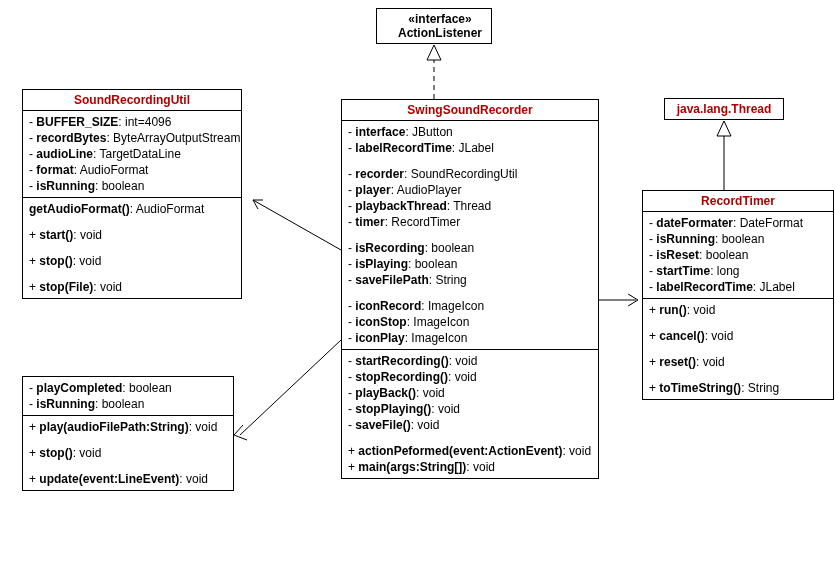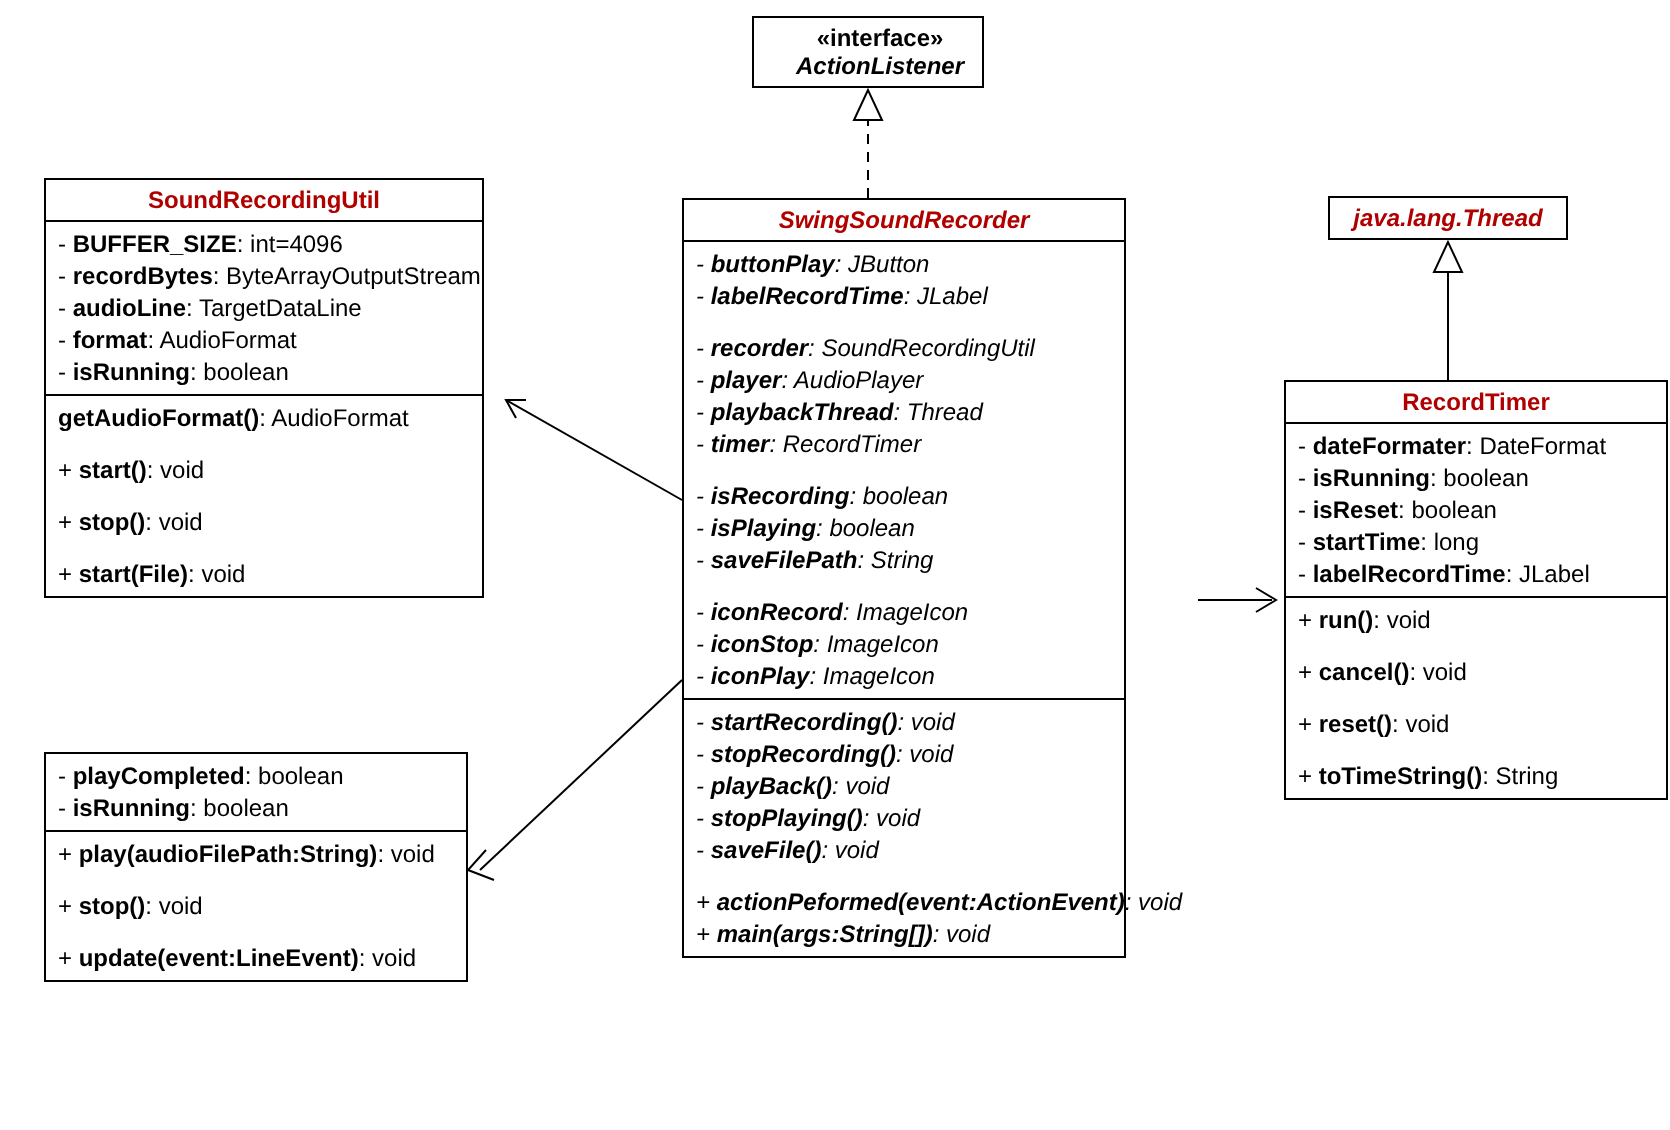--- a/index.html
+++ b/index.html
@@ -14,68 +14,68 @@
   svg{position:absolute;left:0;top:0;pointer-events:none;}
 </style>
 </head>
 <body>
 
 <div class="canvas">
 
   <div class="cls" style="left:376px;top:8px;width:116px;padding-left:12px;">
     <div class="hdr" style="border-bottom:none;">
       <span class="stereo">«interface»</span>
-      <span style="color:#000;font-style:italic;">ActionListener</span>
+      <span style="color:#000;">ActionListener</span>
     </div>
   </div>
 
   <div class="cls" style="left:664px;top:98px;width:120px;">
-    <div class="hdr" style="border-bottom:none;font-style:italic;">
+    <div class="hdr" style="border-bottom:none;">
       <span>java.lang.Thread</span>
     </div>
   </div>
 
   <div class="cls" style="left:22px;top:89px;width:220px;">
     <div class="hdr"><span>SoundRecordingUtil</span></div>
     <div class="sec" id="sru-attrs">
         <div class="row">- <b>BUFFER_SIZE</b>: int=4096</div>
         <div class="row">- <b>recordBytes</b>: ByteArrayOutputStream</div>
         <div class="row">- <b>audioLine</b>: TargetDataLine</div>
         <div class="row">- <b>format</b>: AudioFormat</div>
         <div class="row">- <b>isRunning</b>: boolean</div>
       </div>
     <div class="sec" id="sru-ops">
         <div class="row"> <b>getAudioFormat()</b>: AudioFormat</div>
         <div style="height:10px"></div>
         <div class="row">+ <b>start()</b>: void</div>
         <div style="height:10px"></div>
         <div class="row">+ <b>stop()</b>: void</div>
         <div style="height:10px"></div>
-        <div class="row">+ <b>start(File)</b>: void</div>
+        <div class="row">+ <b>stop(File)</b>: void</div>
       </div>
   </div>
 
   <div class="cls" style="left:22px;top:376px;width:212px;">
     <div class="sec" id="ap-attrs">
         <div class="row">- <b>playCompleted</b>: boolean</div>
         <div class="row">- <b>isRunning</b>: boolean</div>
       </div>
     <div class="sec" id="ap-ops">
         <div class="row">+ <b>play(audioFilePath:String)</b>: void</div>
         <div style="height:10px"></div>
         <div class="row">+ <b>stop()</b>: void</div>
         <div style="height:10px"></div>
         <div class="row">+ <b>update(event:LineEvent)</b>: void</div>
       </div>
   </div>
 
-  <div class="cls" style="left:341px;top:99px;width:222px;font-style:italic;">
+  <div class="cls" style="left:341px;top:99px;width:258px;">
     <div class="hdr"><span>SwingSoundRecorder</span></div>
     <div class="sec" id="ssr-attrs">
-        <div class="row">- <b>buttonPlay</b>: JButton</div>
+        <div class="row">- <b>interface</b>: JButton</div>
         <div class="row">- <b>labelRecordTime</b>: JLabel</div>
         <div style="height:10px"></div>
         <div class="row">- <b>recorder</b>: SoundRecordingUtil</div>
         <div class="row">- <b>player</b>: AudioPlayer</div>
         <div class="row">- <b>playbackThread</b>: Thread</div>
         <div class="row">- <b>timer</b>: RecordTimer</div>
         <div style="height:10px"></div>
         <div class="row">- <b>isRecording</b>: boolean</div>
         <div class="row">- <b>isPlaying</b>: boolean</div>
         <div class="row">- <b>saveFilePath</b>: String</div>

